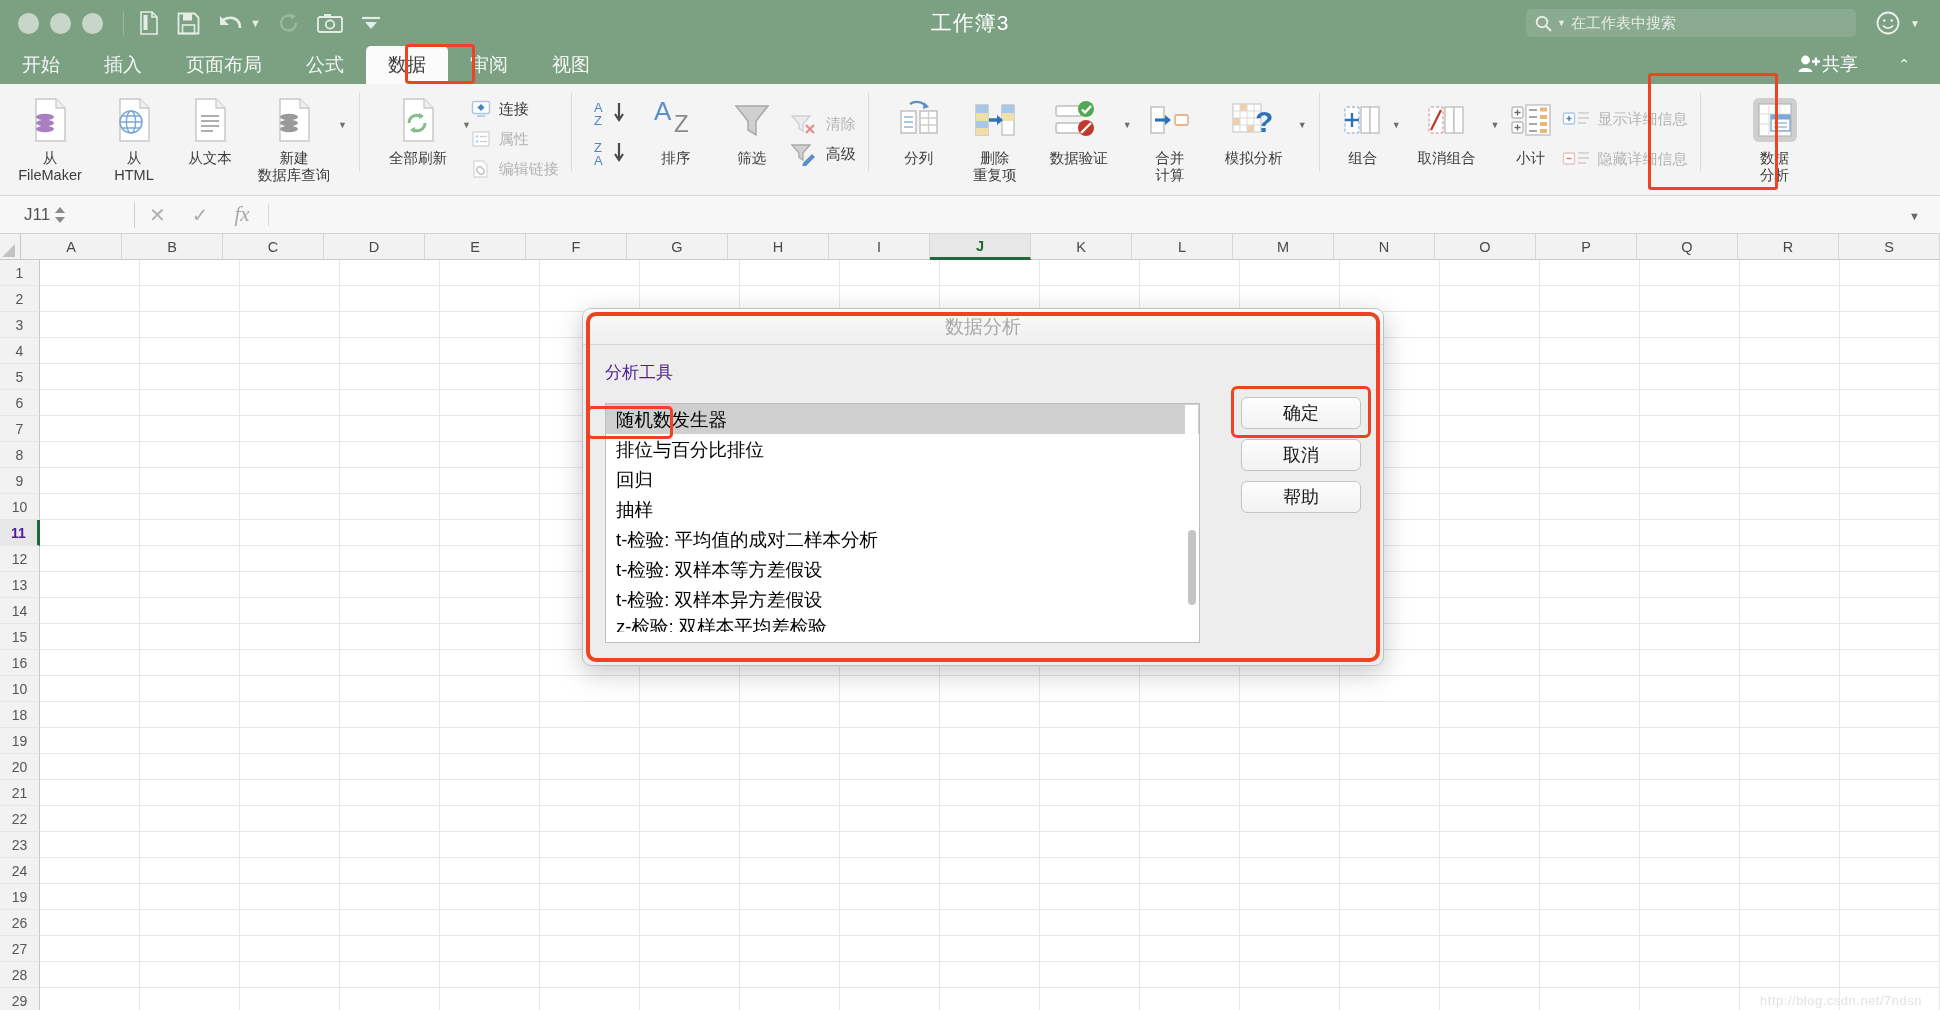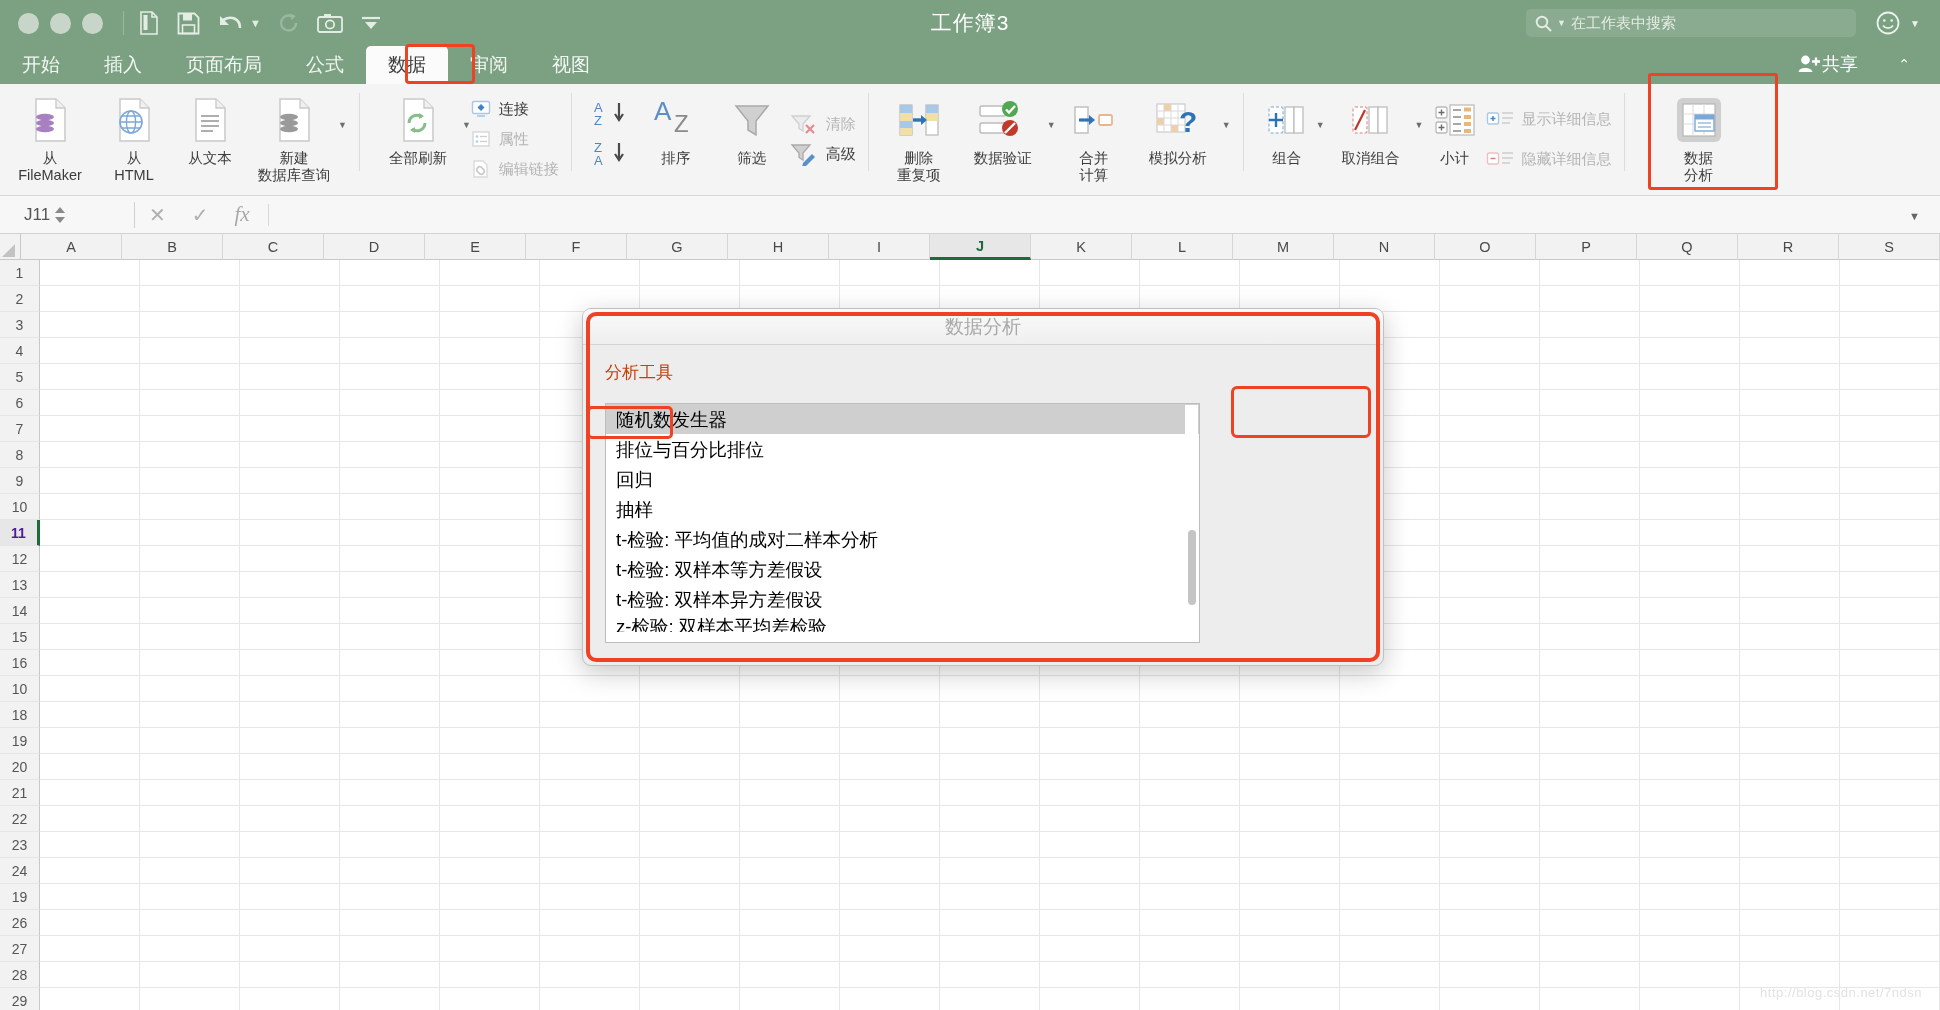--- a/index.html
+++ b/index.html
@@ -144,21 +144,21 @@
     background: #ededed; border: 1px solid #c0c0c0; border-radius: 9px;
     box-shadow: 0 7px 26px rgba(0,0,0,.22); z-index: 30; overflow: hidden;
   }
   .dlg-tb {
     height: 36px; background: linear-gradient(#fafafa,#efefef);
     border-bottom: 1px solid #d4d4d4; display: flex; align-items: center;
     justify-content: center;
   }
   .dlg-tb span { font-size: 19px; color: #a8a8a8; }
   .dlg-body { padding: 16px 22px 0 22px; position: relative; height: 322px; }
-  .dlg-label { font-size: 17px; color: #c2410c; margin-bottom: 17px; }
+  .dlg-label { font-size: 17px; color: #4c1d95; margin-bottom: 17px; }
   .listbox {
     position: absolute; left: 22px; top: 58px; width: 595px; height: 240px;
     background: #fff; border: 1px solid #bdbdbd; overflow: hidden;
   }
   .lb-inner { position: relative; }
   .li {
     height: 30px; display: flex; align-items: center; padding-left: 10px;
     font-size: 18.5px; color: #000000; white-space: nowrap;
   }
   .li.hdrsel { background: #cfcfcf; }
@@ -177,21 +177,21 @@
     width: 120px; height: 32px; background: linear-gradient(#fdfdfd,#f2f2f2);
     border: 1px solid #c3c3c3; border-radius: 6px; display: flex;
     align-items: center; justify-content: center; font-size: 18px; color: #1a1a1a;
     margin-bottom: 10px; cursor: default;
   }
   .okhl {
     position: absolute; right: 12px; top: 41px; width: 140px; height: 52px;
     border: 3px solid #ef4123; border-radius: 6px; pointer-events: none;
   }
   .watermark {
-    position: absolute; right: 18px; bottom: 10px; font-size: 13px;
+    position: absolute; right: 18px; bottom: 2px; font-size: 13px;
     color: #e2e2e2; letter-spacing: .5px;
   }
 </style>
 </head>
 <body>
 
 <div id="app">
 
   <div class="titlebar">
     <div class="traffic">
@@ -442,20 +442,33 @@
         </div>
       </div>
     </div>
 
     <div class="vsep"></div>
 
     <div class="grp">
       <div class="bigbtn">
         <span class="ico">
           <svg width="46" height="44" viewBox="0 0 46 44">
+              <path d="M14 6 a10 8 0 0 1 16 3" fill="none" stroke="#5b8fc9" stroke-width="2.2"></path>
+              <path d="M28 4 l5 5 l-6 2z" fill="#5b8fc9"></path>
+              <rect x="5" y="13" width="15" height="22" fill="#fff" stroke="#bdbdbd" stroke-width="1.4"></rect>
+              <path d="M8 19h9M8 24h9M8 29h9" stroke="#8fb6de" stroke-width="1.6"></path>
+              <rect x="24" y="13" width="17" height="22" fill="#fff" stroke="#bdbdbd" stroke-width="1.4"></rect>
+              <path d="M24 20h17M24 27h17M32.5 13v22" stroke="#cfcfcf" stroke-width="1.3"></path>
+            </svg>
+        </span>
+        <span class="lbl">分列</span>
+      </div>
+      <div class="bigbtn">
+        <span class="ico">
+          <svg width="46" height="44" viewBox="0 0 46 44">
               <rect x="4" y="7" width="12" height="30" fill="#fff" stroke="#bdbdbd" stroke-width="1.3"></rect>
               <rect x="4" y="7" width="12" height="8" fill="#a8c8e8"></rect>
               <rect x="4" y="15" width="12" height="8" fill="#f0dfa8"></rect>
               <rect x="4" y="23" width="12" height="7" fill="#a8c8e8"></rect>
               <rect x="4" y="30" width="12" height="7" fill="#f0dfa8"></rect>
               <rect x="30" y="7" width="12" height="30" fill="#fff" stroke="#bdbdbd" stroke-width="1.3"></rect>
               <rect x="30" y="7" width="12" height="8" fill="#a8c8e8"></rect>
               <rect x="30" y="15" width="12" height="8" fill="#f0dfa8"></rect>
               <path d="M17 22 h10" stroke="#2e74b5" stroke-width="3.4"></path>
               <path d="M25 17 l6 5 l-6 5z" fill="#2e74b5"></path>
@@ -1304,19 +1317,24 @@
             <div class="li">t-检验: 平均值的成对二样本分析</div>
             <div class="li">t-检验: 双样本等方差假设</div>
             <div class="li">t-检验: 双样本异方差假设</div>
             <div class="li clipped">z-检验: 双样本平均差检验</div>
           </div>
         <div class="sbar">
           <div class="sthumb"></div>
         </div>
       </div>
       <div class="li-hl"></div>
+      <div class="btncol">
+        <div class="dbtn">确定</div>
+        <div class="dbtn">取消</div>
+        <div class="dbtn">帮助</div>
+      </div>
       <div class="okhl"></div>
     </div>
   </div>
   <div class="dlg-hl"></div>
 
   <div class="watermark">http://blog.csdn.net/7ndsn</div>
 </div>
 
 </body></html>

